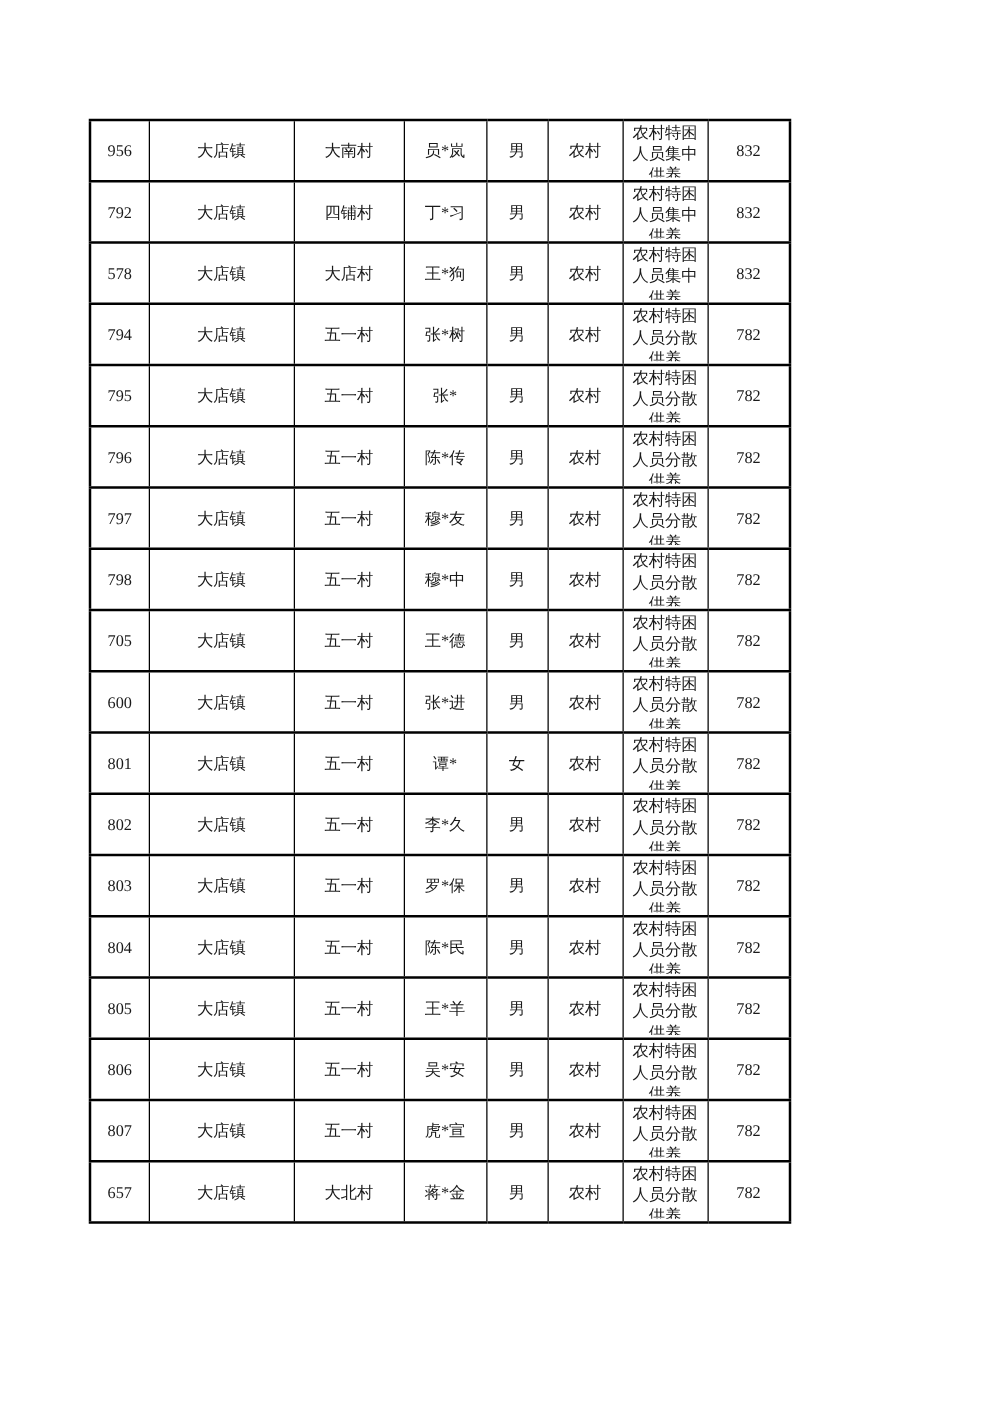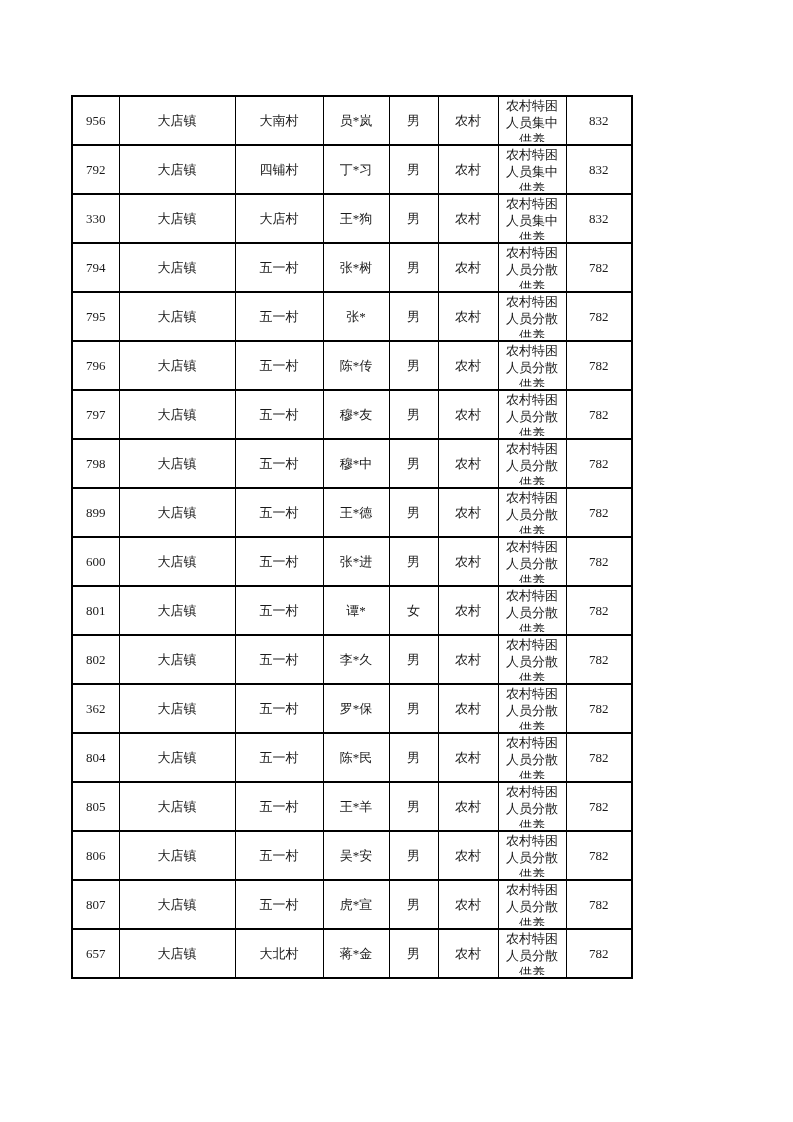--- a/index.html
+++ b/index.html
@@ -93,21 +93,21 @@
           <td>四铺村</td>
           <td>丁*习</td>
           <td>男</td>
           <td>农村</td>
           <td class="category-cell">
             <div class="category-clip">农村特困人员集中供养</div>
           </td>
           <td>832</td>
         </tr>
         <tr>
-          <td>330</td>
+          <td>578</td>
           <td>大店镇</td>
           <td>大店村</td>
           <td>王*狗</td>
           <td>男</td>
           <td>农村</td>
           <td class="category-cell">
             <div class="category-clip">农村特困人员集中供养</div>
           </td>
           <td>832</td>
         </tr>
@@ -165,21 +165,21 @@
           <td>五一村</td>
           <td>穆*中</td>
           <td>男</td>
           <td>农村</td>
           <td class="category-cell">
             <div class="category-clip">农村特困人员分散供养</div>
           </td>
           <td>782</td>
         </tr>
         <tr>
-          <td>899</td>
+          <td>705</td>
           <td>大店镇</td>
           <td>五一村</td>
           <td>王*德</td>
           <td>男</td>
           <td>农村</td>
           <td class="category-cell">
             <div class="category-clip">农村特困人员分散供养</div>
           </td>
           <td>782</td>
         </tr>
@@ -213,21 +213,21 @@
           <td>五一村</td>
           <td>李*久</td>
           <td>男</td>
           <td>农村</td>
           <td class="category-cell">
             <div class="category-clip">农村特困人员分散供养</div>
           </td>
           <td>782</td>
         </tr>
         <tr>
-          <td>362</td>
+          <td>803</td>
           <td>大店镇</td>
           <td>五一村</td>
           <td>罗*保</td>
           <td>男</td>
           <td>农村</td>
           <td class="category-cell">
             <div class="category-clip">农村特困人员分散供养</div>
           </td>
           <td>782</td>
         </tr>

